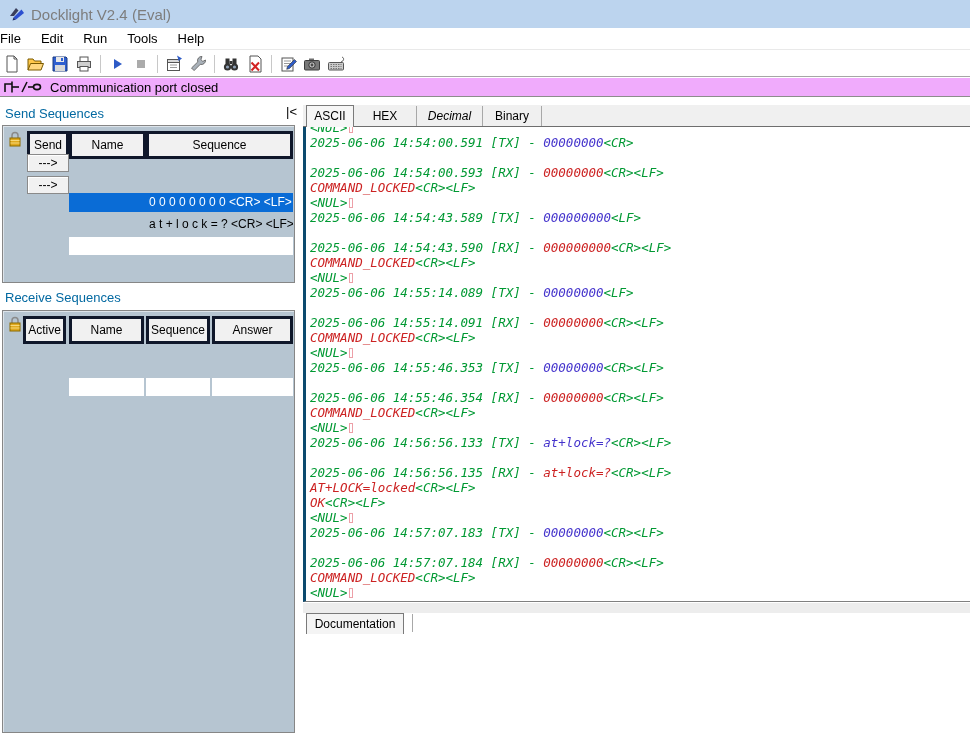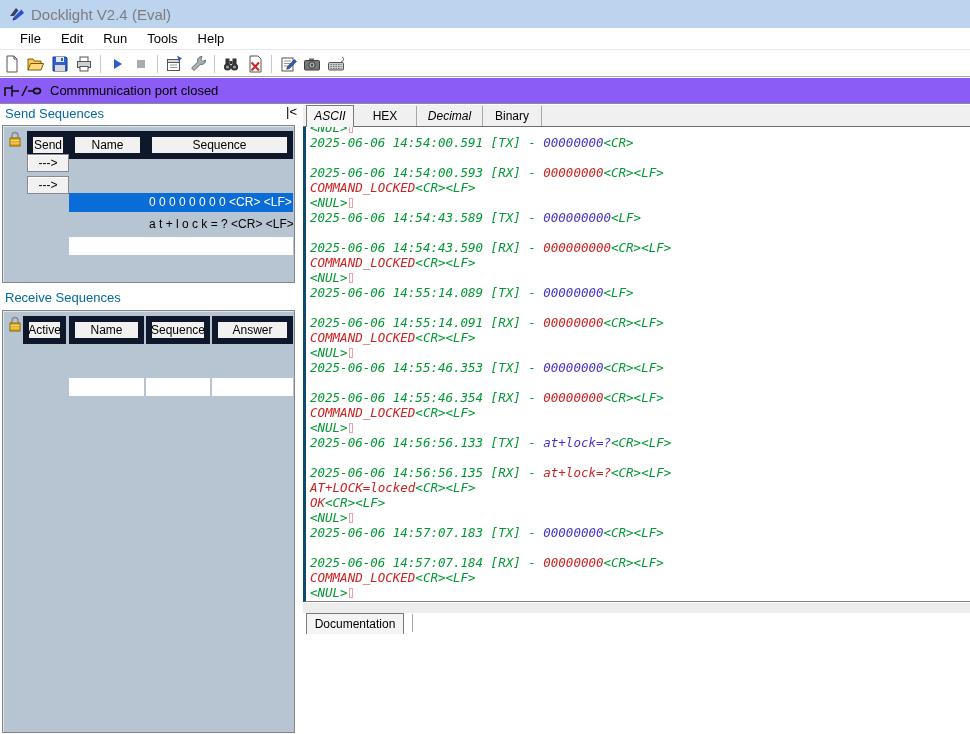--- a/index.html
+++ b/index.html
@@ -11,37 +11,37 @@
   }
   
   #titlebar { position:absolute; left:0; top:0; width:970px; height:28px;
     background:var(--titlebar-bg); display:flex; align-items:center; }
   #titlebar .app-icon { margin:0 6px 0 8px; width:17px; height:16px; }
   #titlebar .title { color:#7d7d7d; font-size:15px; }
   
   #menubar { position:absolute; left:0; top:28px; width:970px; height:22px;
     background:#fff; display:flex; align-items:center; border-bottom:1px solid #e9e9e9; }
   #menubar .menu-item { padding:2px 10px; cursor:default; }
-  #menubar .menu-item:first-child { padding-left:20px; }
+  #menubar .menu-item:first-child { padding-left:0; }
   
   #toolbar { position:absolute; left:0; top:51px; width:970px; height:26px;
     background:#fff; display:flex; align-items:center; border-bottom:1px solid #a6a6a6; }
   .tbtn { width:24px; height:22px; display:flex; align-items:center; justify-content:center; }
   .tsep { width:1px; height:18px; background:#c8c8c8; margin:0 4px; }
   
-  #statusrow { position:absolute; left:0; top:78px; width:970px; height:26px;
-    background:#8b5cf6; display:flex; align-items:center; border-bottom:1px solid #8c8c8c; }
+  #statusrow { position:absolute; left:0; top:78px; width:970px; height:19px;
+    background:#f0abfc; display:flex; align-items:center; border-bottom:1px solid #8c8c8c; }
   #statusrow svg { margin:0 8px 0 4px; }
   
   .panel-label { position:absolute; left:5px; font-size:13px; color:#0369a1; }
   #collapse-btn { position:absolute; left:286px; top:104px; font-size:13px; cursor:default; }
   .seq-panel { position:absolute; left:2px; width:293px; background:var(--panel-bg);
     border:1px solid #868686; box-shadow:inset 1px 1px 0 #dde4ea; }
   .lockicon { position:absolute; left:5px; top:4px; }
-  .hbtn { position:absolute; height:28px; background:#f1f1f1; border:6px solid #0f172a;
+  .hbtn { position:absolute; height:28px; background:#f1f1f1; border:3px solid #0f172a;
     font-size:12px; display:flex; align-items:center; justify-content:center; }
   .arrowbtn { position:absolute; width:42px; height:18px; background:#f1f1f1;
     border:1px solid #8a8a8a; box-shadow:inset 1px 1px 0 #fff;
     font-size:12px; display:flex; align-items:center; justify-content:center; }
   .cell { position:absolute; height:19px; font-size:12px; line-height:19px;
     padding-left:3px; white-space:nowrap; overflow:hidden;margin-top:40px; }
   .cell.white { background:#fff; }
   .cell.sel { background:var(--sel-blue); color:#fff; }
   
   #tabstrip { position:absolute; left:303px; top:105px; width:667px; height:22px;
@@ -241,21 +241,21 @@
     <div class="hbtn" style="left:66px; top:5px; width:75px;">Name</div>
     <div class="hbtn" style="left:143px; top:5px; width:64px;">Sequence</div>
     <div class="hbtn" style="left:209px; top:5px; width:81px;">Answer</div>
 
     <div class="cell white" style="left:66px; top:27px; width:75px; height:18px;"></div>
     <div class="cell white" style="left:143px; top:27px; width:64px; height:18px;"></div>
     <div class="cell white" style="left:209px; top:27px; width:81px; height:18px;"></div>
   </div>
 
   <div id="tabstrip">
-    <span class="tab active" style="width:48px; margin-left:3px;font-style:italic;">ASCII</span>
+    <span class="tab active" style="width:48px; margin-left:3px;">ASCII</span>
     <span class="tab inactive" style="width:63px;">HEX</span>
     <span class="tab inactive" style="width:66px;font-style:italic;">Decimal</span>
     <span class="tab inactive" style="width:59px;">Binary</span>
   </div>
 
   <div id="log-area"><div class="logline clipped"><span class="seg-ctl">&lt;NUL&gt;</span><span class="nulbox"></span></div><div class="logline"><span class="seg-ts">2025-06-06 14:54:00.591 [TX] - </span><span class="seg-tx">00000000</span><span class="seg-ctl">&lt;CR&gt;</span></div><div class="logline">&nbsp;</div><div class="logline"><span class="seg-ts">2025-06-06 14:54:00.593 [RX] - </span><span class="seg-rx">00000000</span><span class="seg-ctl">&lt;CR&gt;&lt;LF&gt;</span></div><div class="logline"><span class="seg-rx">COMMAND_LOCKED</span><span class="seg-ctl">&lt;CR&gt;&lt;LF&gt;</span></div><div class="logline"><span class="seg-ctl">&lt;NUL&gt;</span><span class="nulbox"></span></div><div class="logline"><span class="seg-ts">2025-06-06 14:54:43.589 [TX] - </span><span class="seg-tx">000000000</span><span class="seg-ctl">&lt;LF&gt;</span></div><div class="logline">&nbsp;</div><div class="logline"><span class="seg-ts">2025-06-06 14:54:43.590 [RX] - </span><span class="seg-rx">000000000</span><span class="seg-ctl">&lt;CR&gt;&lt;LF&gt;</span></div><div class="logline"><span class="seg-rx">COMMAND_LOCKED</span><span class="seg-ctl">&lt;CR&gt;&lt;LF&gt;</span></div><div class="logline"><span class="seg-ctl">&lt;NUL&gt;</span><span class="nulbox"></span></div><div class="logline"><span class="seg-ts">2025-06-06 14:55:14.089 [TX] - </span><span class="seg-tx">00000000</span><span class="seg-ctl">&lt;LF&gt;</span></div><div class="logline">&nbsp;</div><div class="logline"><span class="seg-ts">2025-06-06 14:55:14.091 [RX] - </span><span class="seg-rx">00000000</span><span class="seg-ctl">&lt;CR&gt;&lt;LF&gt;</span></div><div class="logline"><span class="seg-rx">COMMAND_LOCKED</span><span class="seg-ctl">&lt;CR&gt;&lt;LF&gt;</span></div><div class="logline"><span class="seg-ctl">&lt;NUL&gt;</span><span class="nulbox"></span></div><div class="logline"><span class="seg-ts">2025-06-06 14:55:46.353 [TX] - </span><span class="seg-tx">00000000</span><span class="seg-ctl">&lt;CR&gt;&lt;LF&gt;</span></div><div class="logline">&nbsp;</div><div class="logline"><span class="seg-ts">2025-06-06 14:55:46.354 [RX] - </span><span class="seg-rx">00000000</span><span class="seg-ctl">&lt;CR&gt;&lt;LF&gt;</span></div><div class="logline"><span class="seg-rx">COMMAND_LOCKED</span><span class="seg-ctl">&lt;CR&gt;&lt;LF&gt;</span></div><div class="logline"><span class="seg-ctl">&lt;NUL&gt;</span><span class="nulbox"></span></div><div class="logline"><span class="seg-ts">2025-06-06 14:56:56.133 [TX] - </span><span class="seg-tx">at+lock=?</span><span class="seg-ctl">&lt;CR&gt;&lt;LF&gt;</span></div><div class="logline">&nbsp;</div><div class="logline"><span class="seg-ts">2025-06-06 14:56:56.135 [RX] - </span><span class="seg-rx">at+lock=?</span><span class="seg-ctl">&lt;CR&gt;&lt;LF&gt;</span></div><div class="logline"><span class="seg-rx">AT+LOCK=locked</span><span class="seg-ctl">&lt;CR&gt;&lt;LF&gt;</span></div><div class="logline"><span class="seg-rx">OK</span><span class="seg-ctl">&lt;CR&gt;&lt;LF&gt;</span></div><div class="logline"><span class="seg-ctl">&lt;NUL&gt;</span><span class="nulbox"></span></div><div class="logline"><span class="seg-ts">2025-06-06 14:57:07.183 [TX] - </span><span class="seg-tx">00000000</span><span class="seg-ctl">&lt;CR&gt;&lt;LF&gt;</span></div><div class="logline">&nbsp;</div><div class="logline"><span class="seg-ts">2025-06-06 14:57:07.184 [RX] - </span><span class="seg-rx">00000000</span><span class="seg-ctl">&lt;CR&gt;&lt;LF&gt;</span></div><div class="logline"><span class="seg-rx">COMMAND_LOCKED</span><span class="seg-ctl">&lt;CR&gt;&lt;LF&gt;</span></div><div class="logline"><span class="seg-ctl">&lt;NUL&gt;</span><span class="nulbox"></span></div></div>
   <div id="log-gap"></div>
 
   <div id="doc-tab">Documentation</div>
   <div id="doc-tabsep"></div>

